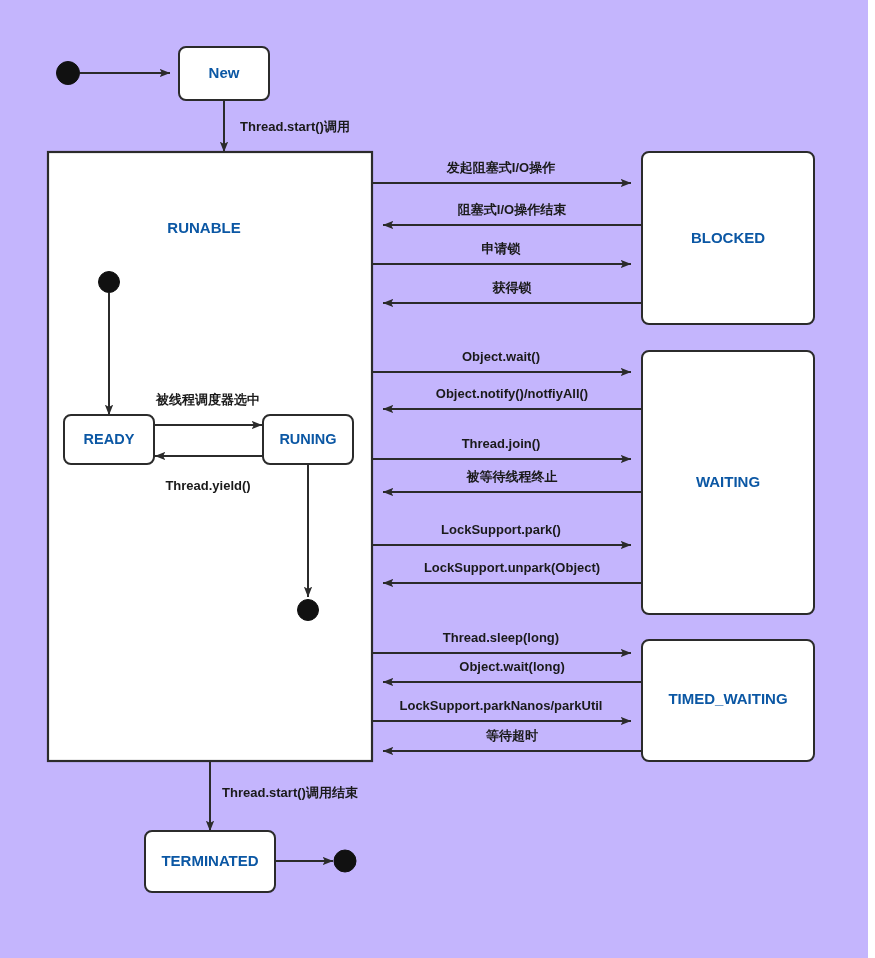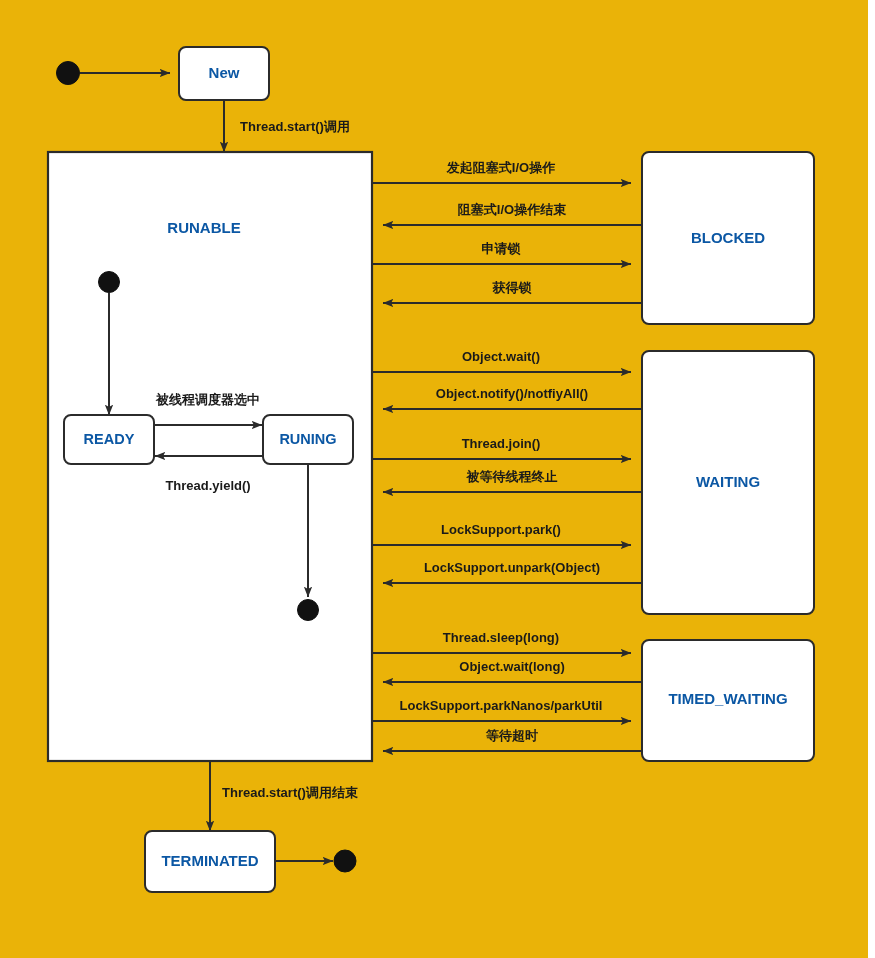--- a/index.html
+++ b/index.html
@@ -7,21 +7,21 @@
     padding: 0;
     background: #ffffff;
   }
   body {
     font-family: "Liberation Sans", sans-serif;
   }
   #diagram-root {
     position: relative;
     width: 868px;
     height: 958px;
-    background: #eab308;
+    background: #c4b5fd;
     overflow: hidden;
     text-decoration: underline;
   }
   svg#diagram-canvas {
     position: absolute;
     left: 0;
     top: 0;
     width: 875px;
     height: 958px;
   }

